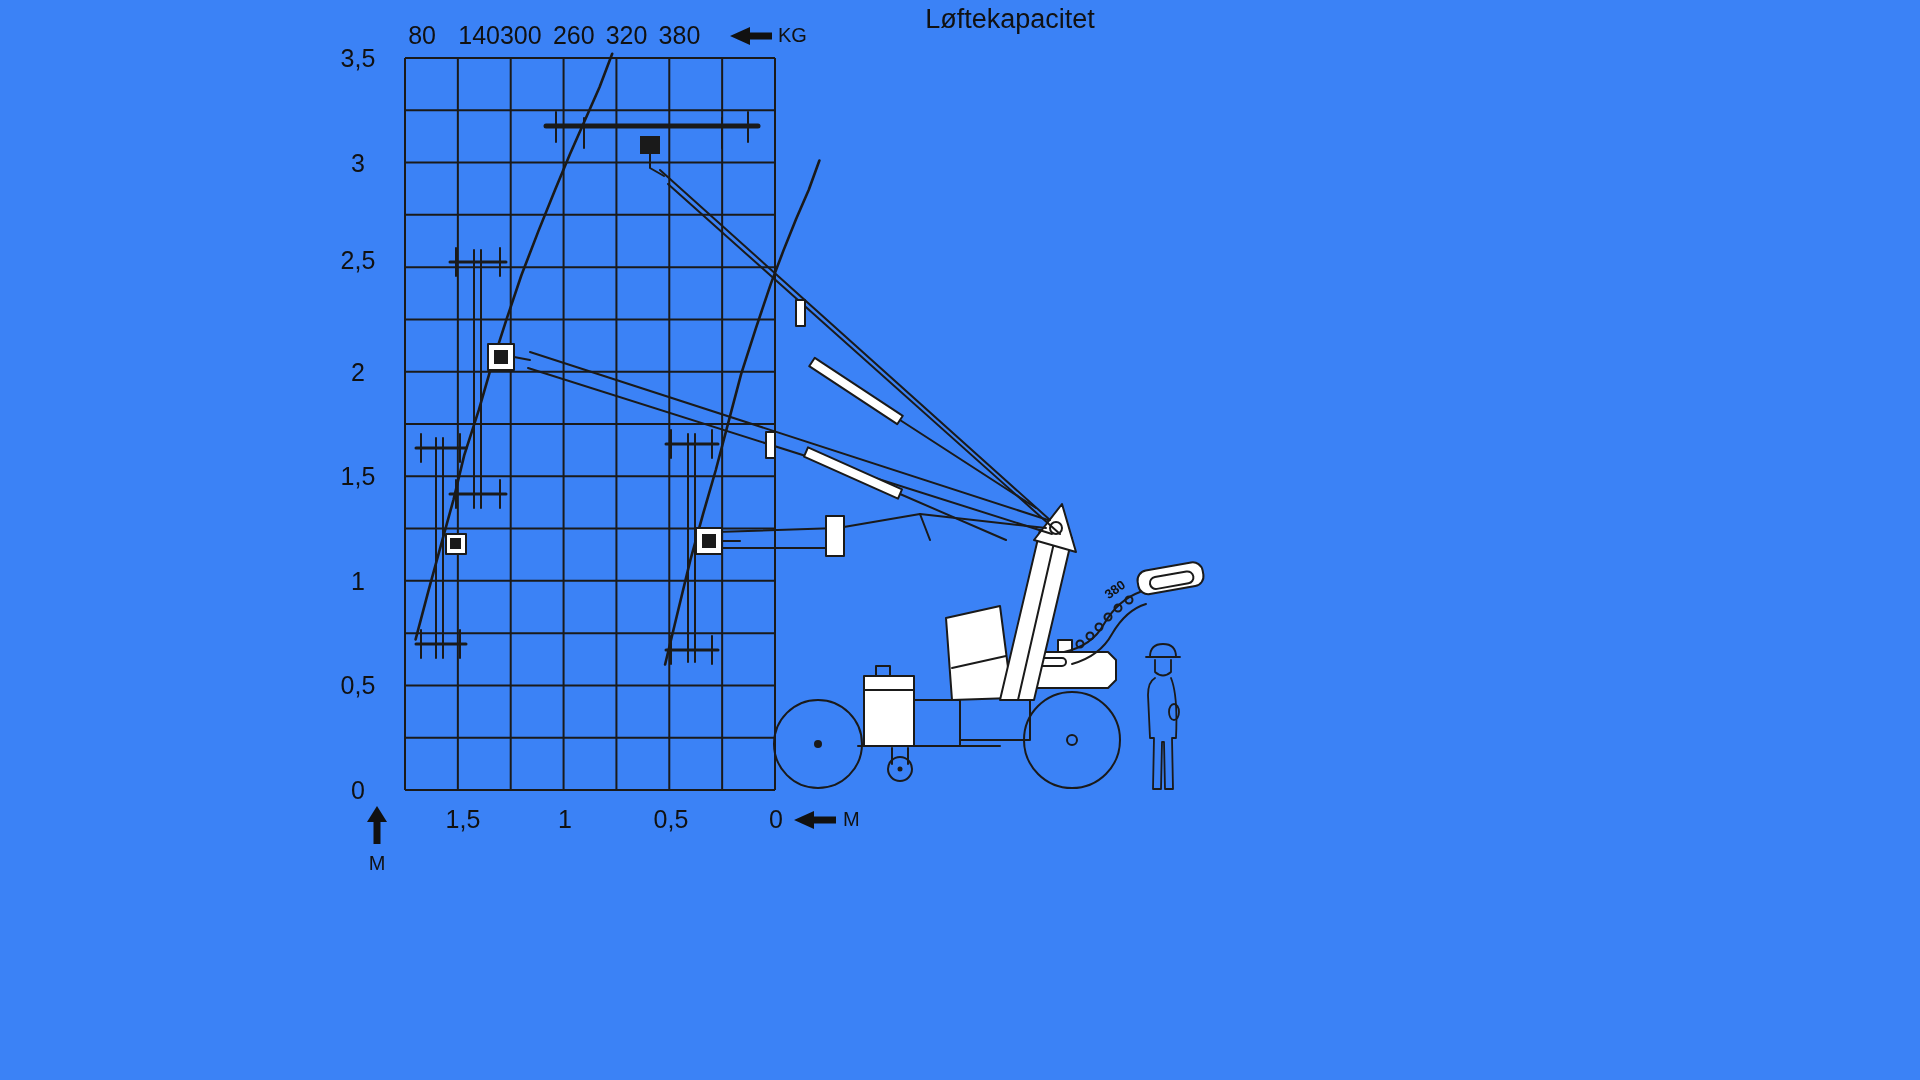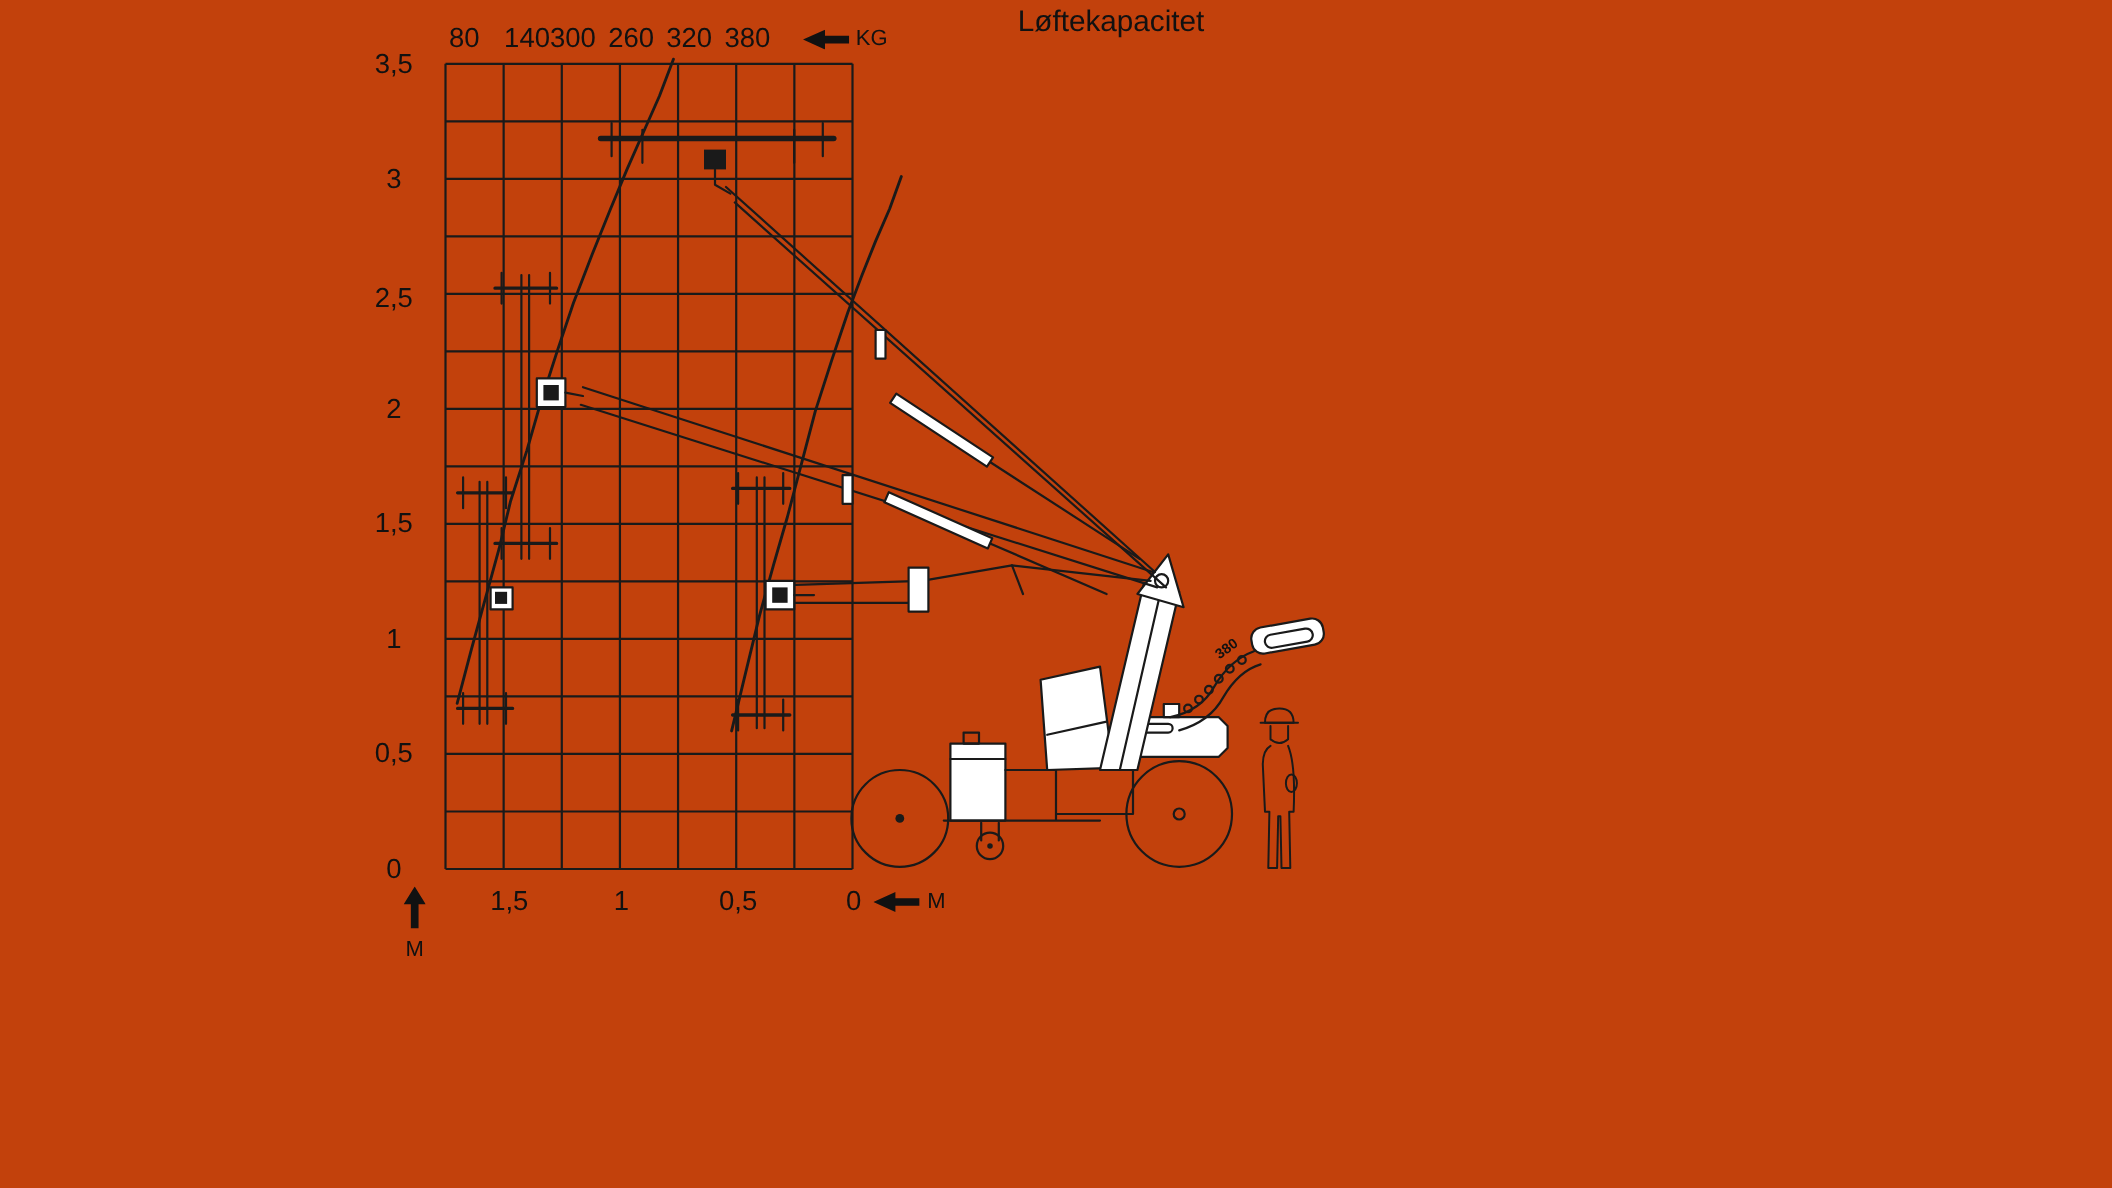--- a/index.html
+++ b/index.html
@@ -1,19 +1,19 @@
 <!DOCTYPE html>
 <html><head>
 <meta charset="utf-8">
 <style>
   html,body{margin:0;padding:0;background:#ffffff;}
   .canvas{
     position:relative;
     width:1920px;height:1080px;
-    background:#c2410c;
+    background:#3b82f6;
     font-family:"Liberation Sans", sans-serif;
     color:#111;
     overflow:hidden;
   }
   .lbl{position:absolute;font-size:25px;line-height:30px;white-space:nowrap;}
   .title{position:absolute;left:880px;top:4px;width:260px;text-align:center;font-size:27px;}
   .kg-tick{top:20px;width:50px;text-align:right;}
   .h-tick{width:80px;text-align:center;}
   .r-tick{top:804px;width:70px;text-align:center;}
   .axis-word{font-size:20px;}
@@ -171,21 +171,21 @@
   <div class="lbl kg-tick" style="left:597.4px;">320</div>
   <div class="lbl kg-tick" style="left:650.3px;">380</div>
 
   <svg class="arrow" style="left:730px;top:27px;" width="42" height="18">
     <polygon points="0,9 20,0 20,5.5 42,5.5 42,12.5 20,12.5 20,18" fill="#111"></polygon>
   </svg>
   <div class="lbl axis-word" style="left:778px;top:20px;">KG</div>
 
   <div class="lbl h-tick" style="left:318px;top:43px;">3,5</div>
   <div class="lbl h-tick" style="left:318px;top:148px;">3</div>
-  <div class="lbl h-tick" style="left:318px;top:256px;">2,5</div>
+  <div class="lbl h-tick" style="left:318px;top:245px;">2,5</div>
   <div class="lbl h-tick" style="left:318px;top:357px;">2</div>
   <div class="lbl h-tick" style="left:318px;top:461px;">1,5</div>
   <div class="lbl h-tick" style="left:318px;top:566px;">1</div>
   <div class="lbl h-tick" style="left:318px;top:670px;">0,5</div>
   <div class="lbl h-tick" style="left:318px;top:775px;">0</div>
 
   <div class="lbl r-tick" style="left:428px;">1,5</div>
   <div class="lbl r-tick" style="left:530px;">1</div>
   <div class="lbl r-tick" style="left:636px;">0,5</div>
   <div class="lbl r-tick" style="left:741px;">0</div>

